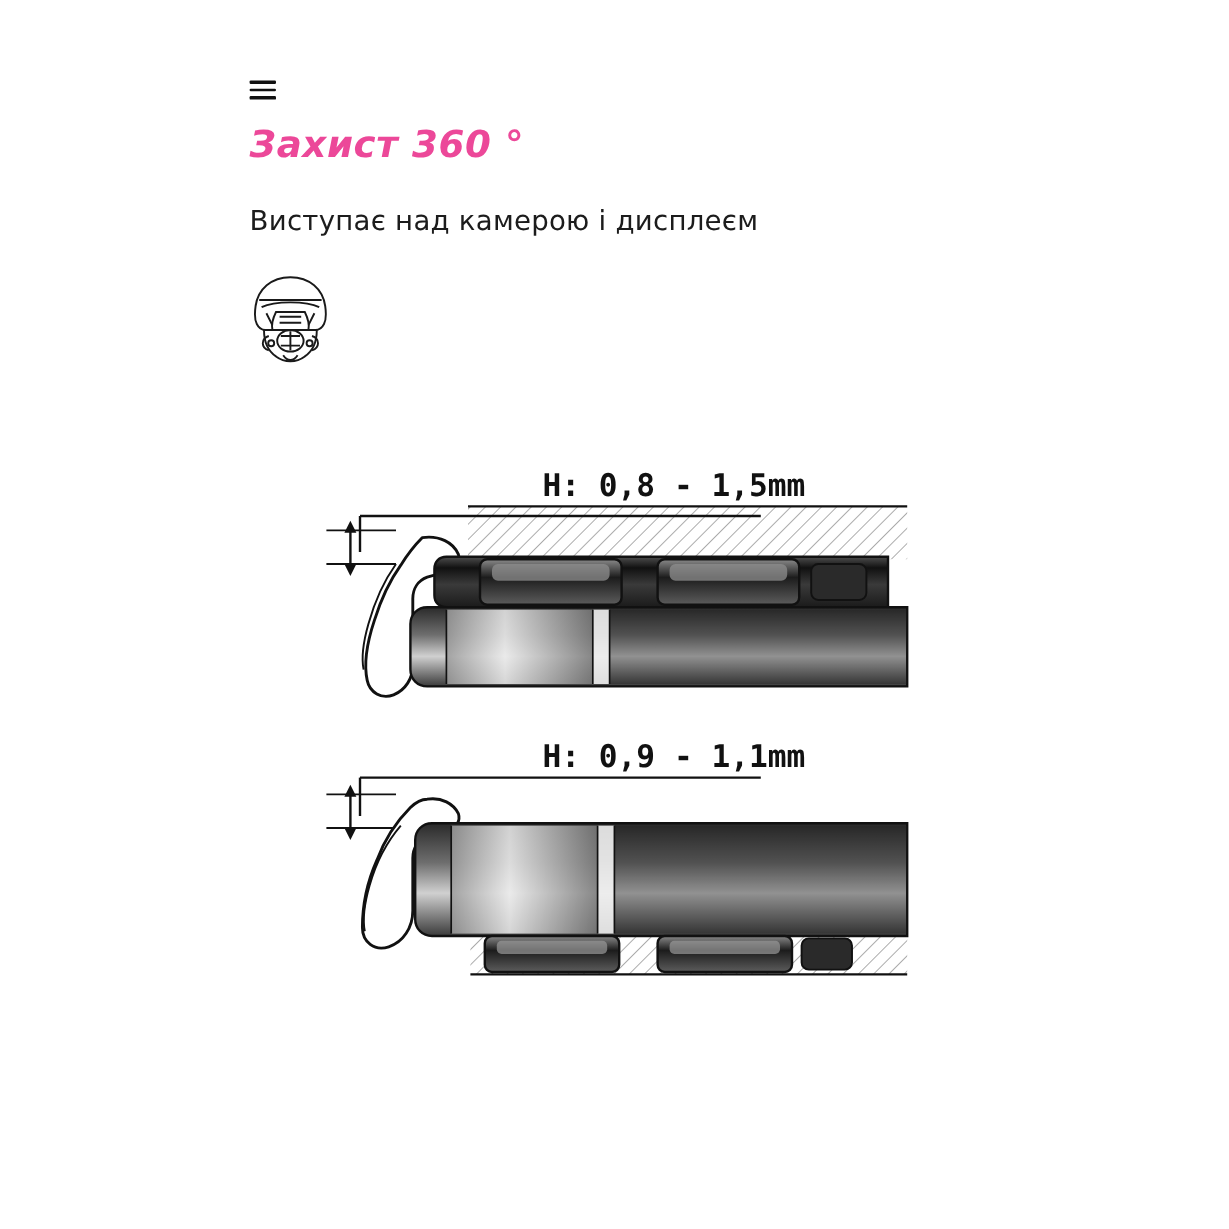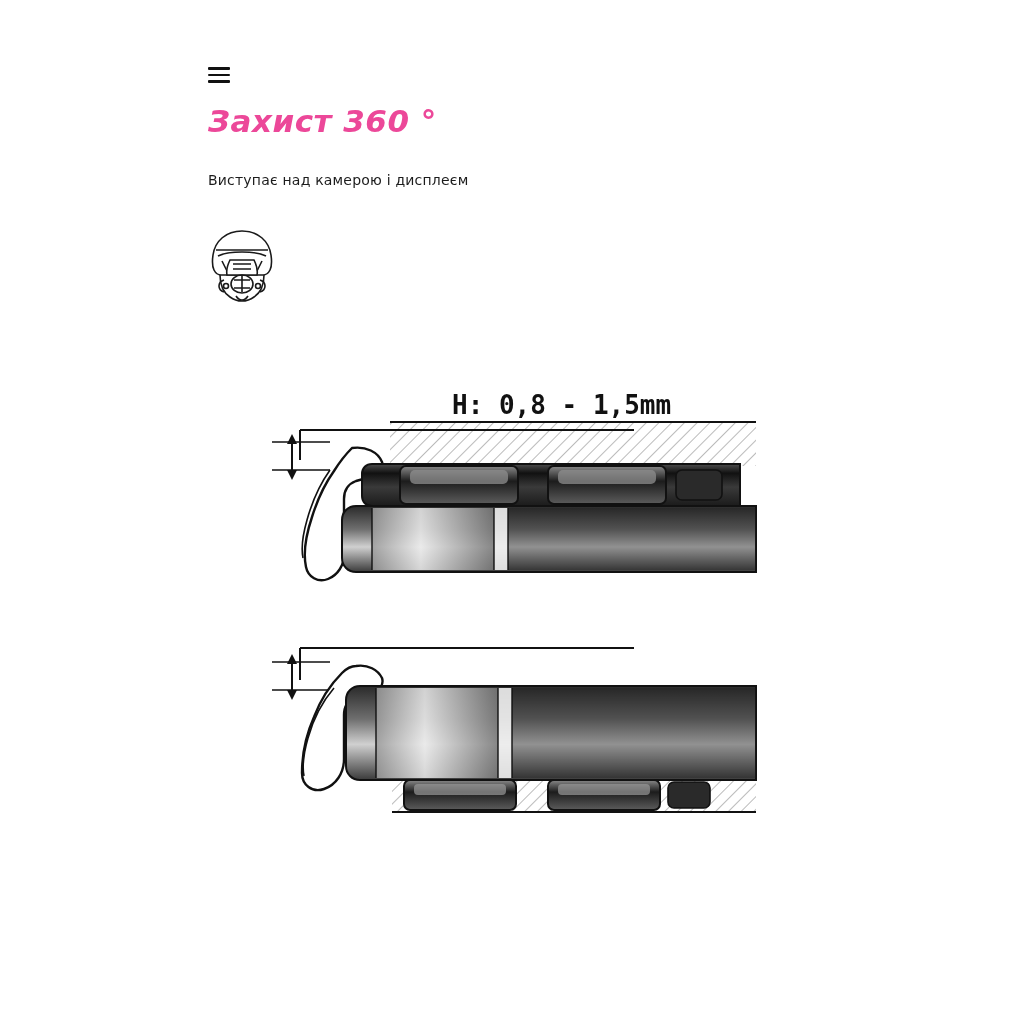--- a/index.html
+++ b/index.html
@@ -48,21 +48,21 @@
     letter-spacing: 0.5px;
     color: #ec4899;
     white-space: nowrap;
   }
 
   .subline {
     position: absolute;
     left: 208px;
     top: 172px;
     font-family: "DejaVu Sans", sans-serif;
-    font-size: 14px;
+    font-size: 23px;
     font-weight: 500;
     letter-spacing: 0.2px;
     color: #1c1c1c;
     white-space: nowrap;
   }
 
   .brand-mark {
     position: absolute;
     left: 200px;
     top: 228px;
@@ -118,20 +118,21 @@
     <path d="M24 52c-3 1-5 3-5 6s2 5 5 6M60 52c3 1 5 3 5 6s-2 5-5 6"></path>
     <circle cx="26" cy="58" r="2.5"></circle>
     <circle cx="58" cy="58" r="2.5"></circle>
     <path d="M36 68c2 3 4 4 6 4s4-1 6-4"></path>
   </svg>
 </div>
 
 <div class="diagram">
 
   <div class="dim-label one">H: 0,8 - 1,5mm</div>
+  <div class="dim-label two">H: 0,9 - 1,1mm</div>
 
   <svg width="1024" height="560" viewBox="0 0 1024 560">
     <defs>
       <linearGradient id="gradBodyTop" x1="0" y1="0" x2="0" y2="1">
         <stop offset="0%" stop-color="#4d4d4d"></stop>
         <stop offset="22%" stop-color="#111111"></stop>
         <stop offset="55%" stop-color="#3a3a3a"></stop>
         <stop offset="100%" stop-color="#1b1b1b"></stop>
       </linearGradient>
       <linearGradient id="gradBodyLower" x1="0" y1="0" x2="0" y2="1">

